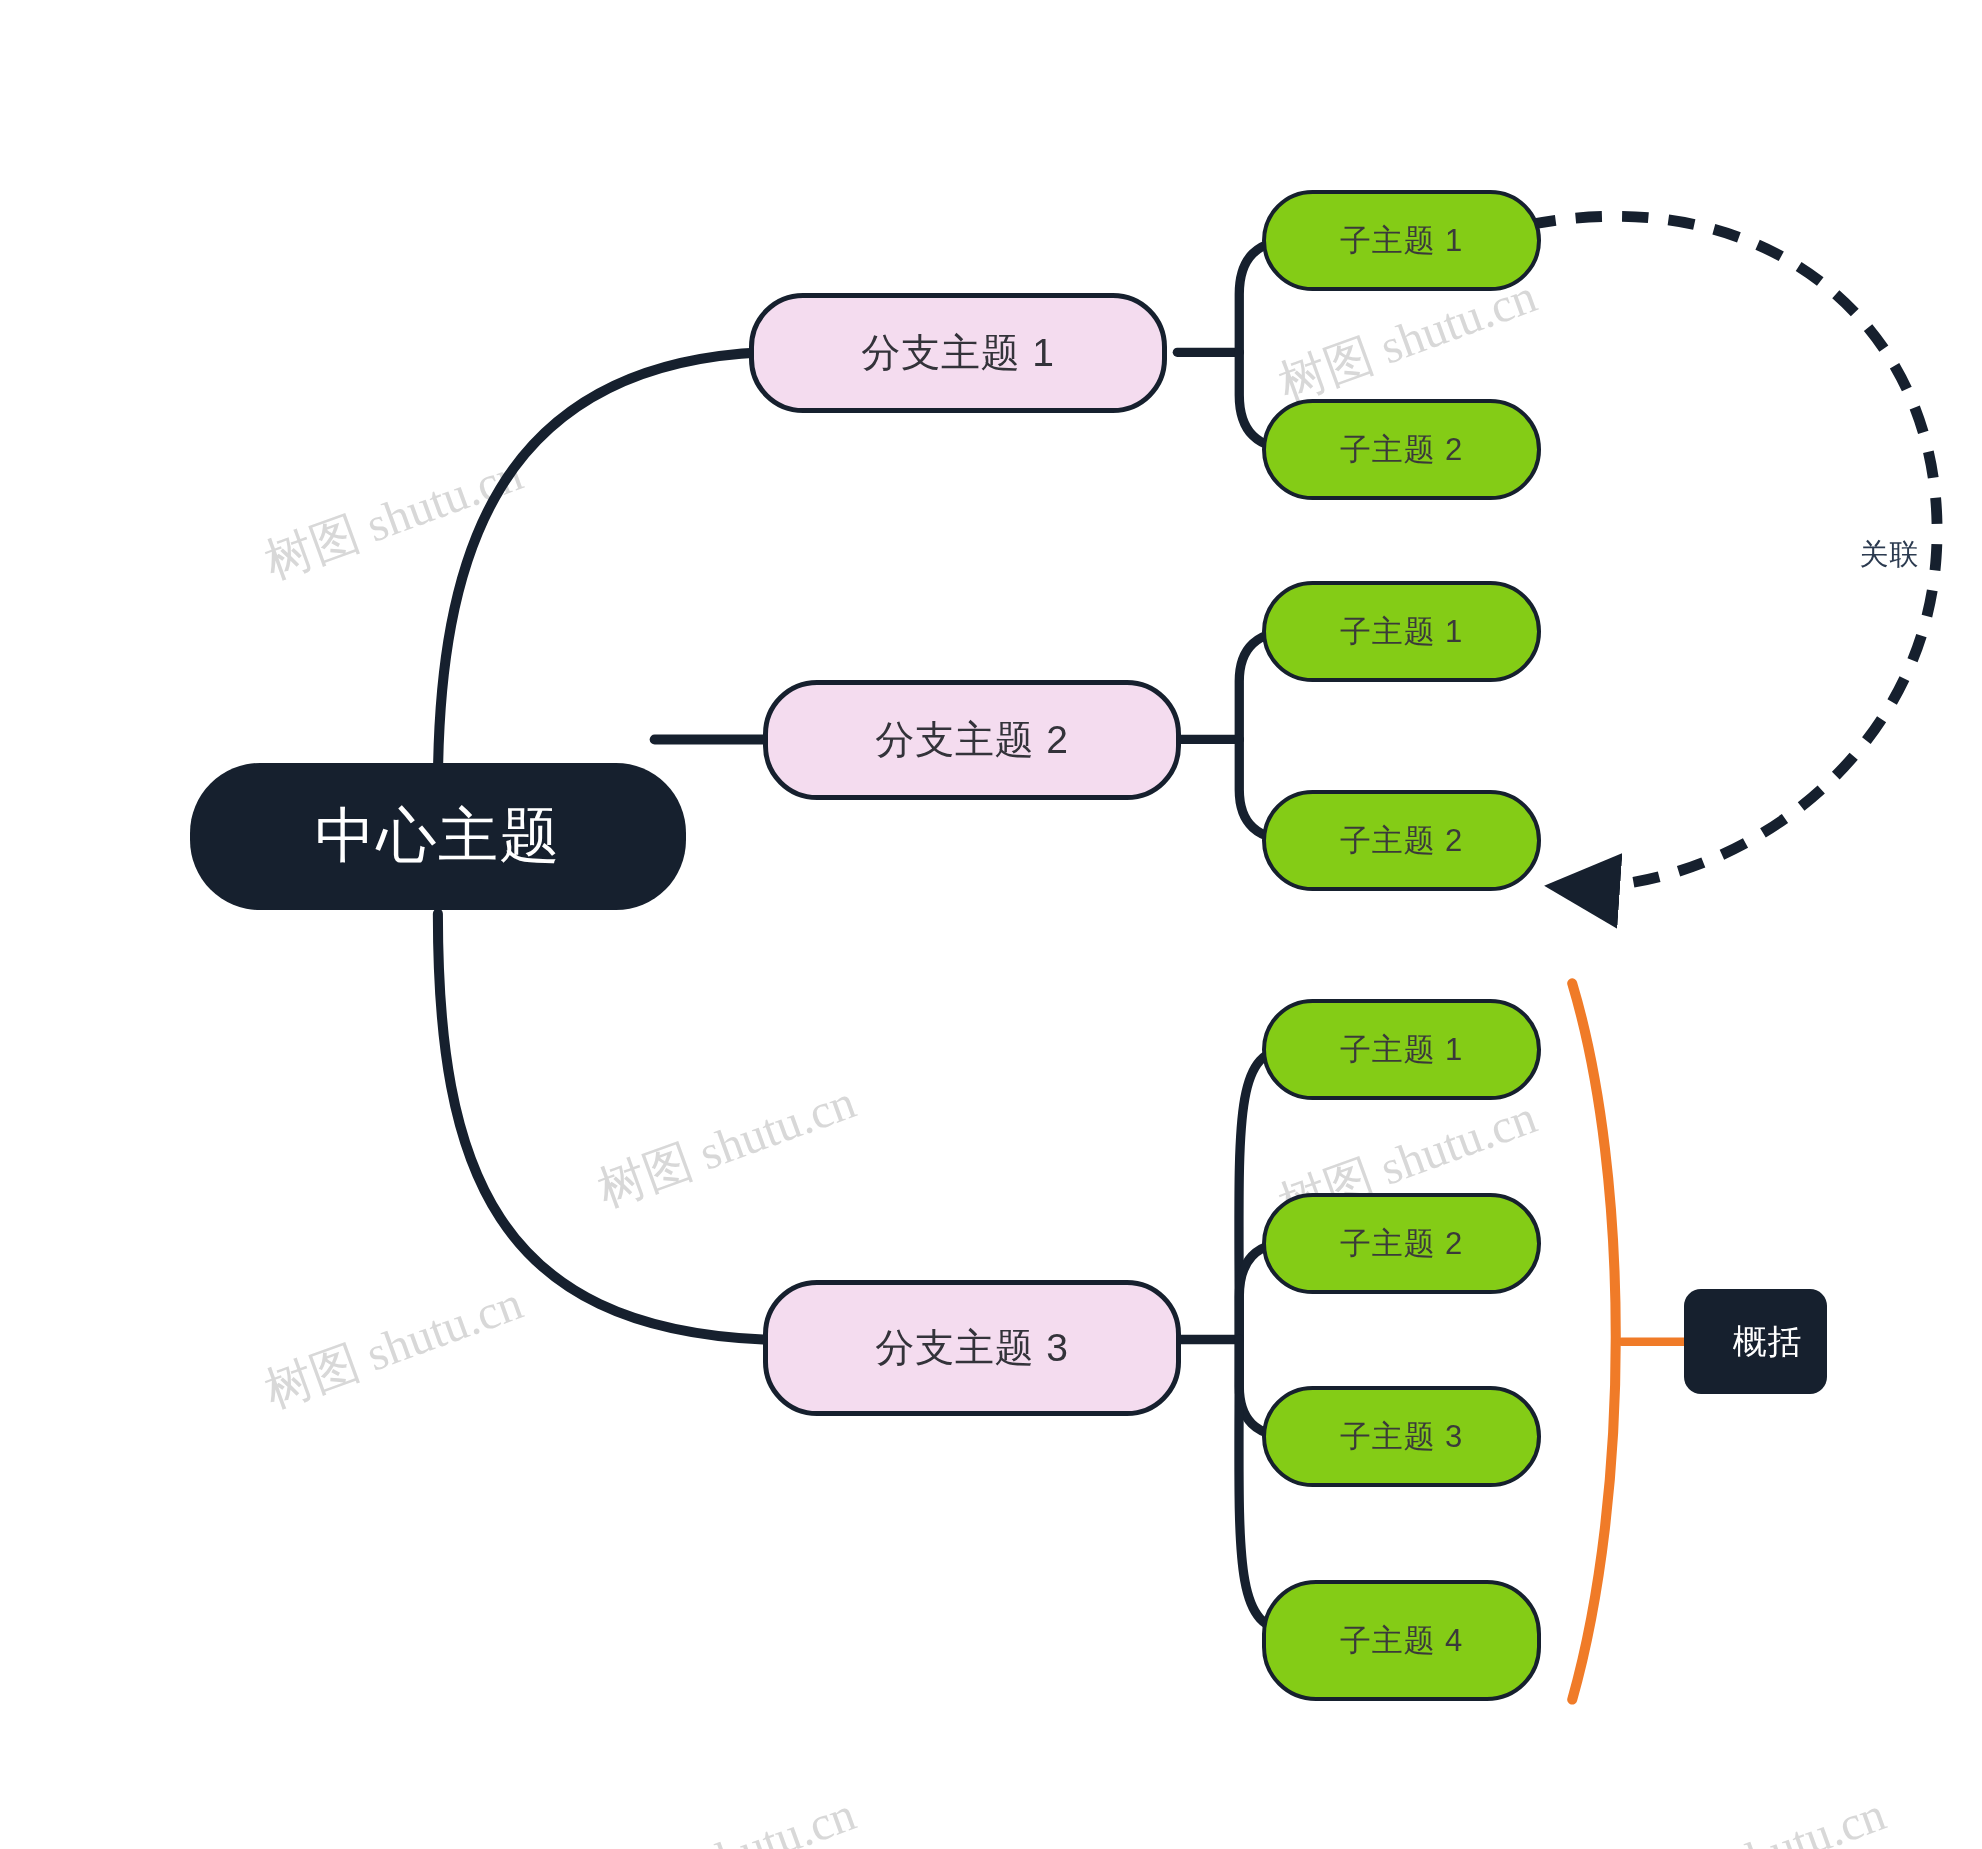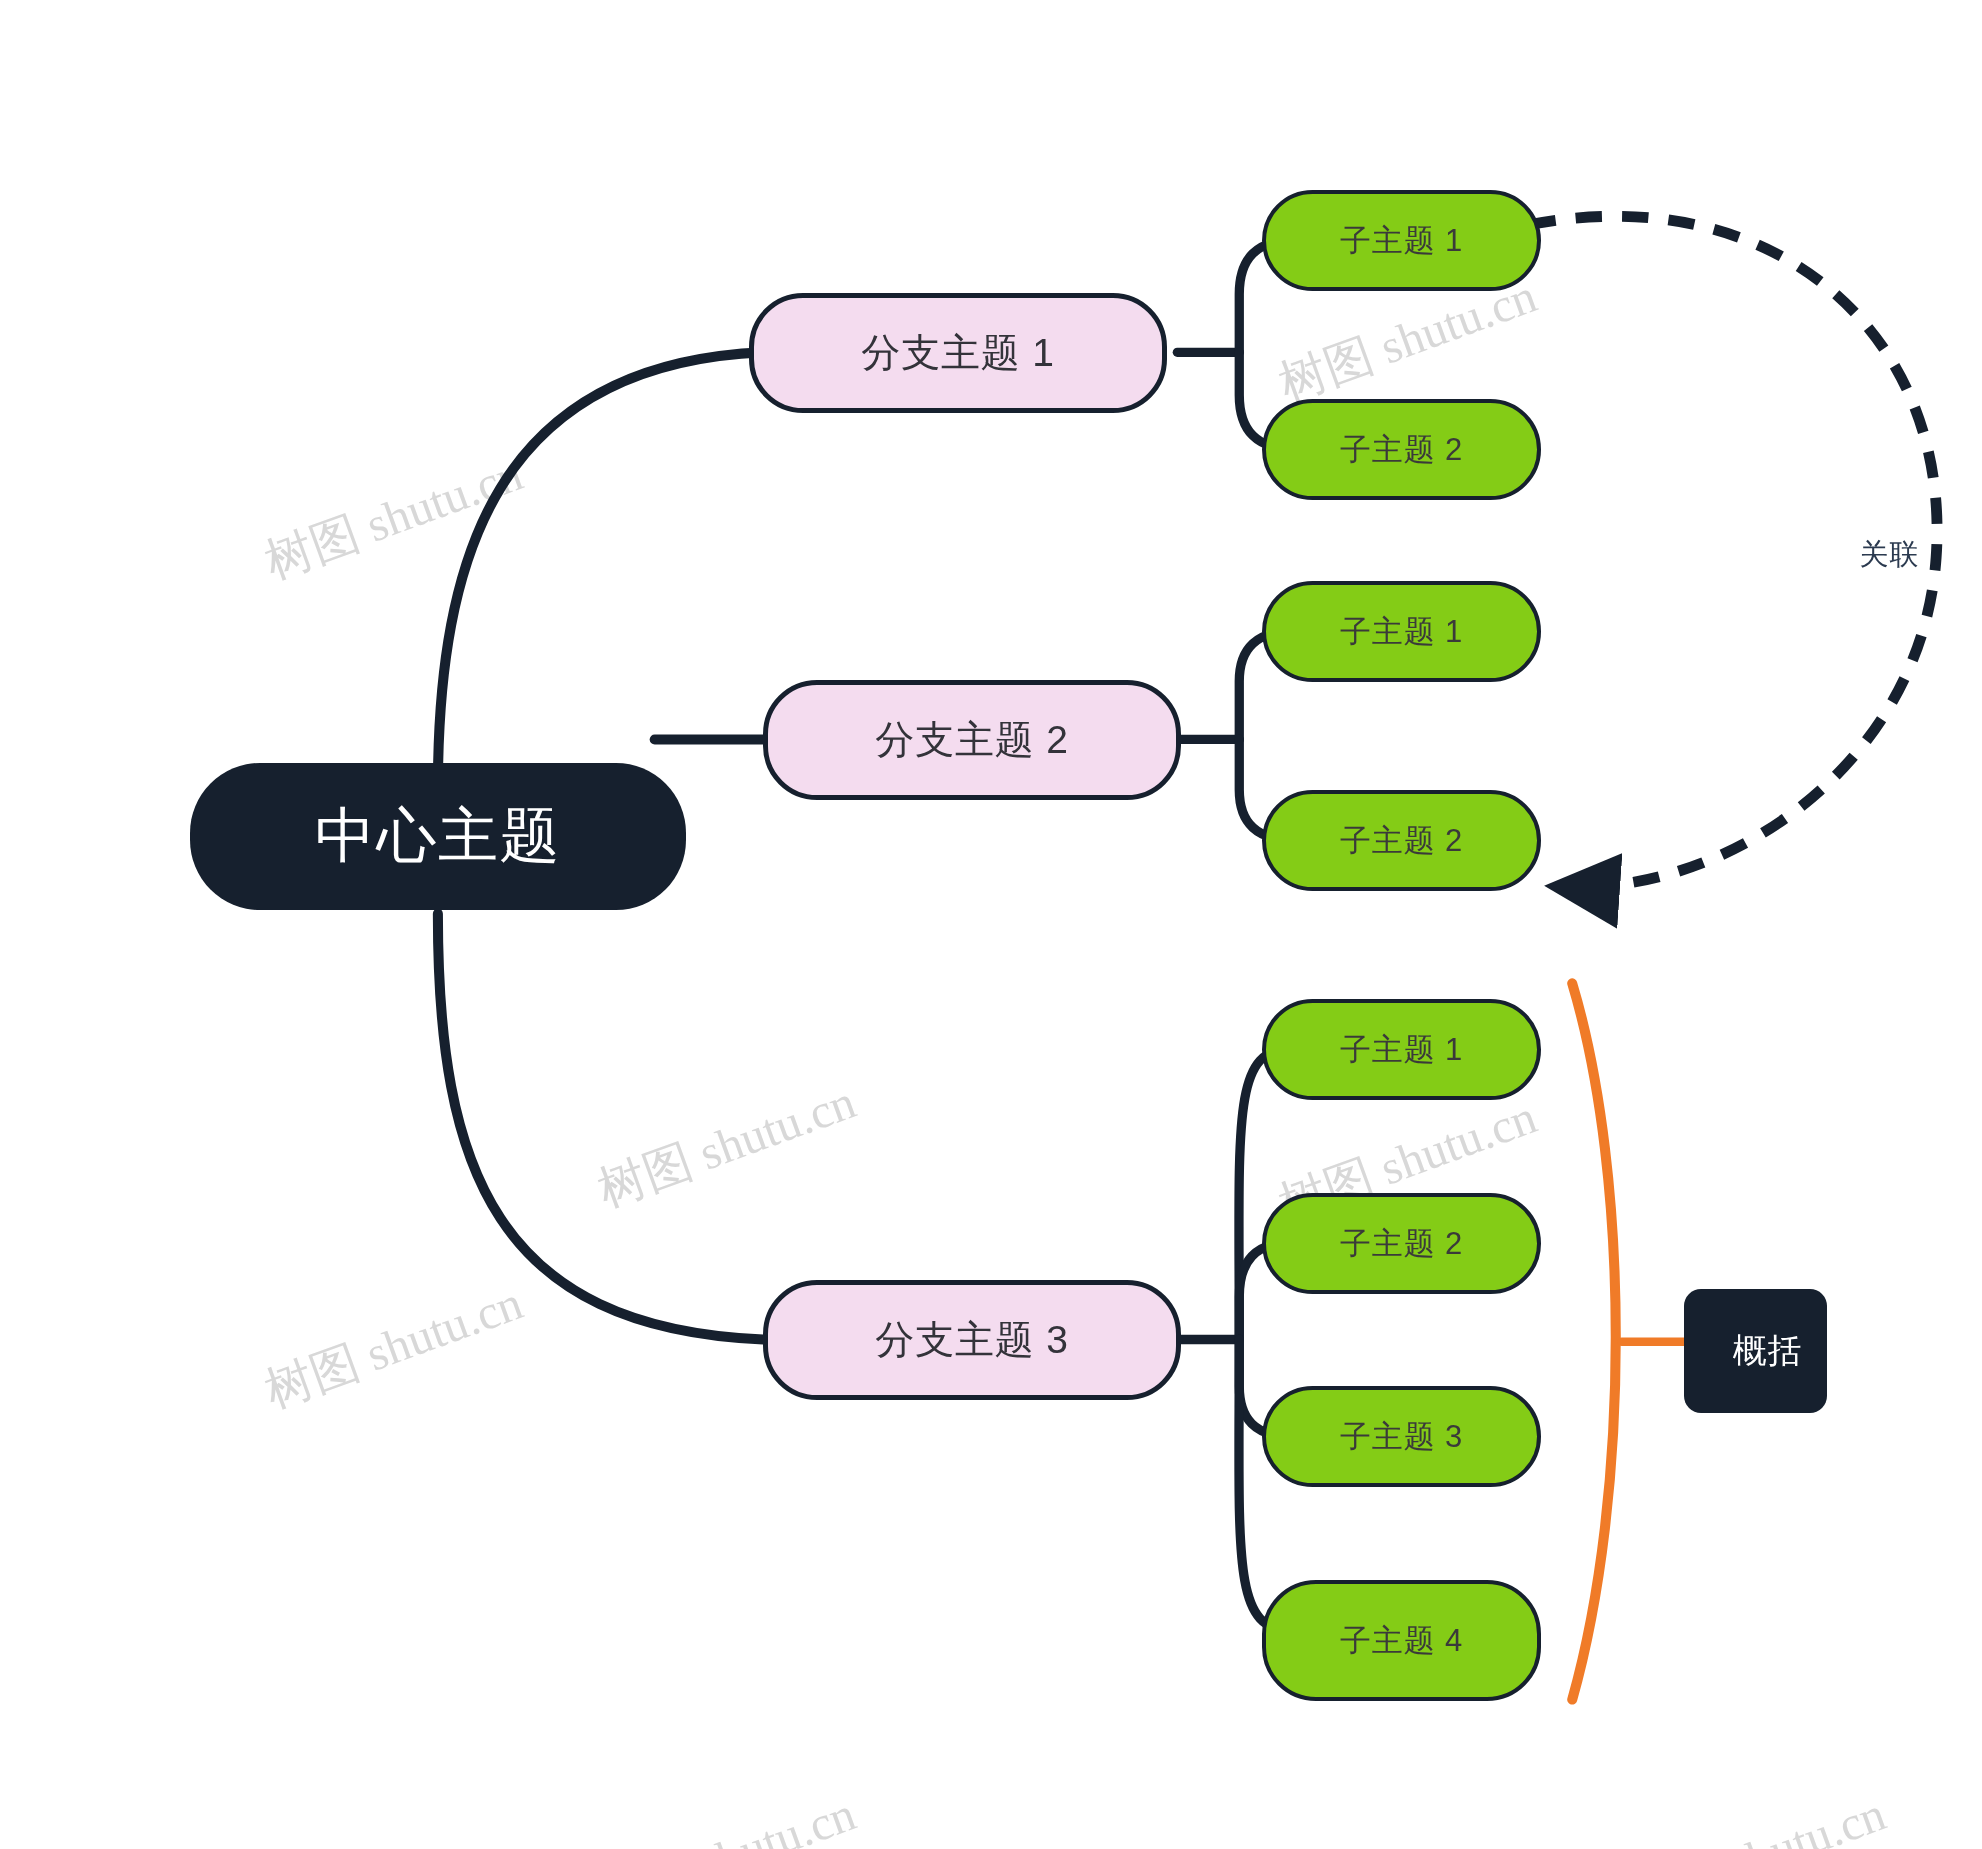--- a/index.html
+++ b/index.html
@@ -173,38 +173,38 @@
     <span>分支主题 2</span>
   </div>
 
   <div class="node node-leaf" style="left:1262px; top:581px; width:279px; height:101px;">
     <span>子主题 1</span>
   </div>
   <div class="node node-leaf" style="left:1262px; top:790px; width:279px; height:101px;">
     <span>子主题 2</span>
   </div>
 
-  <div class="node node-branch" style="left:763px; top:1280px; width:418px; height:120px;">
+  <div class="node node-branch" style="left:763px; top:1280px; width:418px; height:136px;">
     <span>分支主题 3</span>
   </div>
 
   <div class="node node-leaf" style="left:1262px; top:999px; width:279px; height:101px;">
     <span>子主题 1</span>
   </div>
   <div class="node node-leaf" style="left:1262px; top:1193px; width:279px; height:101px;">
     <span>子主题 2</span>
   </div>
   <div class="node node-leaf" style="left:1262px; top:1386px; width:279px; height:101px;">
     <span>子主题 3</span>
   </div>
   <div class="node node-leaf" style="left:1262px; top:1580px; width:279px; height:121px;">
     <span>子主题 4</span>
   </div>
 
-  <div class="node node-summary" style="left:1684px; top:1289px; width:143px; height:124px;padding-left:24px;">
+  <div class="node node-summary" style="left:1684px; top:1289px; width:143px; height:105px;padding-left:24px;">
     <span>概括</span>
   </div>
 
   <div class="edge-label" style="left:1855px; top:537px;">
     <span>关联</span>
   </div>
 
 </div>
 
 

